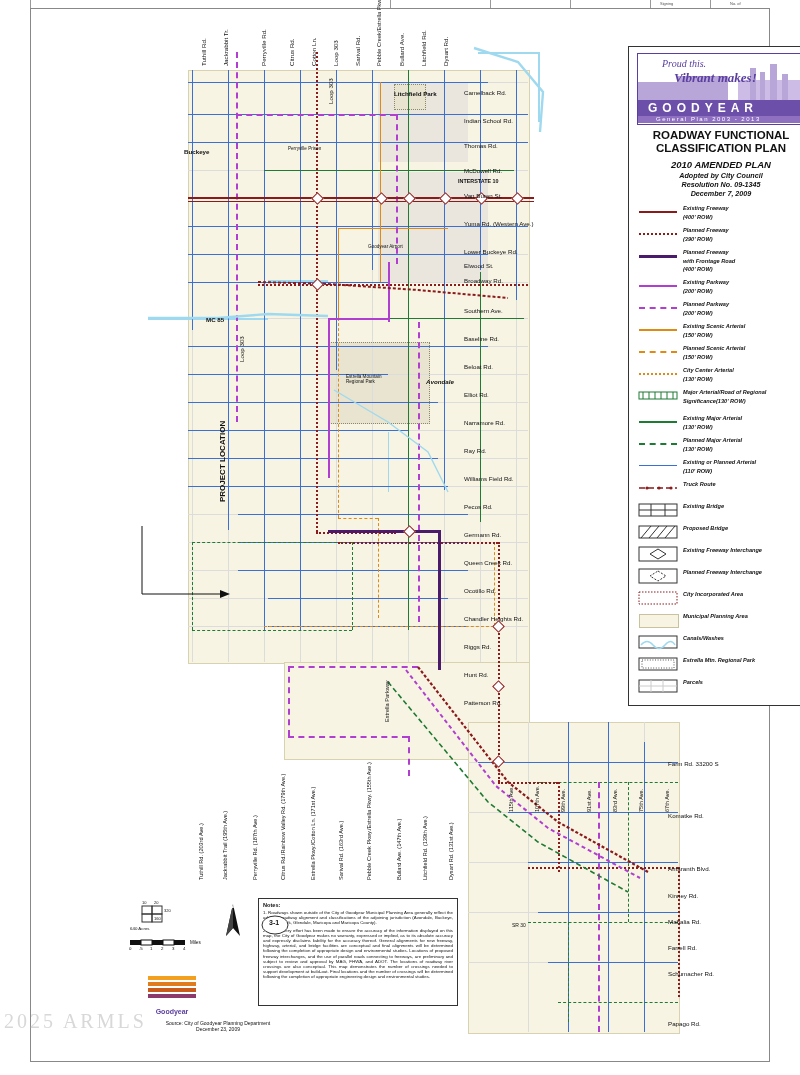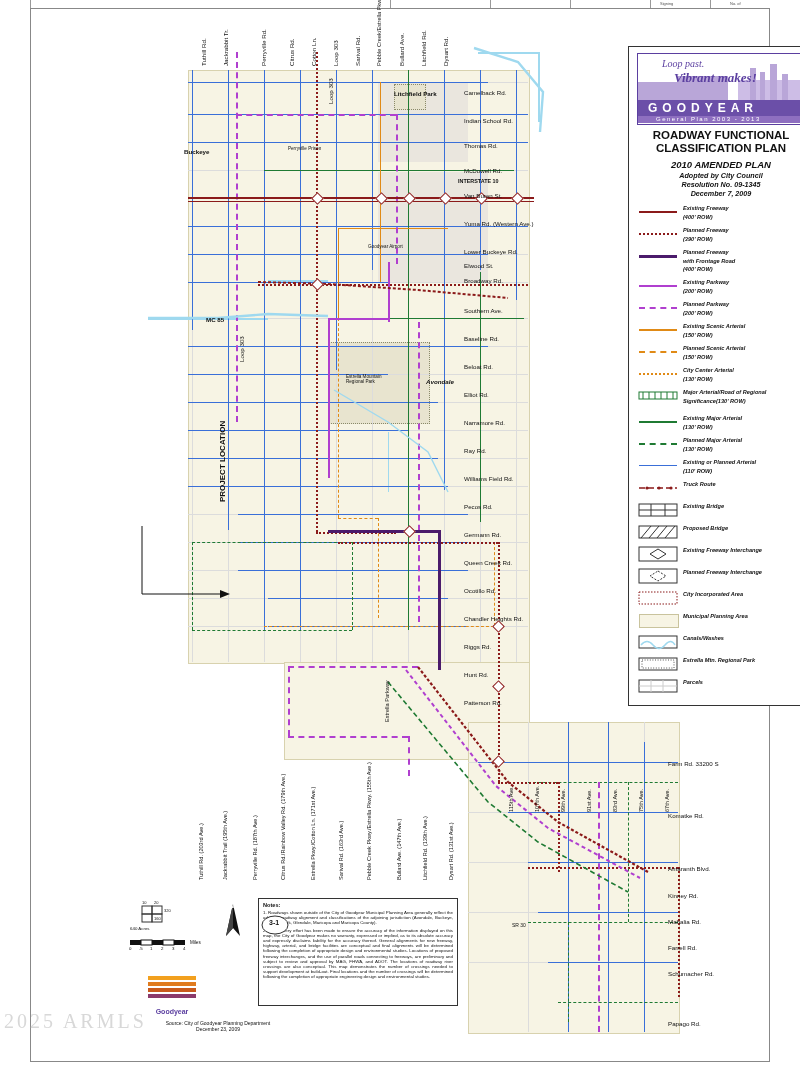--- a/index.html
+++ b/index.html
@@ -376,21 +376,21 @@
     <div class="legend">
 
       <div class="logo">
         <div class="hill" style="left:0;top:28px;width:60px;height:18px;"></div>
         <div class="hill" style="left:40px;top:22px;width:50px;height:24px;"></div>
         <div class="hill" style="left:100px;top:26px;width:64px;height:20px;background:#cdbde6;"></div>
         <div class="hill" style="left:112px;top:14px;width:6px;height:32px;background:#b9a6d8;"></div>
         <div class="hill" style="left:122px;top:18px;width:5px;height:28px;background:#b9a6d8;"></div>
         <div class="hill" style="left:132px;top:10px;width:7px;height:36px;background:#b9a6d8;"></div>
         <div class="hill" style="left:144px;top:20px;width:6px;height:26px;background:#b9a6d8;"></div>
-        <div class="t1">Loop past.</div>
+        <div class="t1">Proud this.</div>
         <div class="t2">Vibrant makes!</div>
         <div class="bar"></div>
         <div class="bar2"></div>
         <div class="t3">GOODYEAR</div>
         <div class="t4">General Plan 2003 - 2013</div>
       </div>
 
       <div class="lg-title">
         <div>ROADWAY FUNCTIONAL</div>
         <div>CLASSIFICATION PLAN</div>

